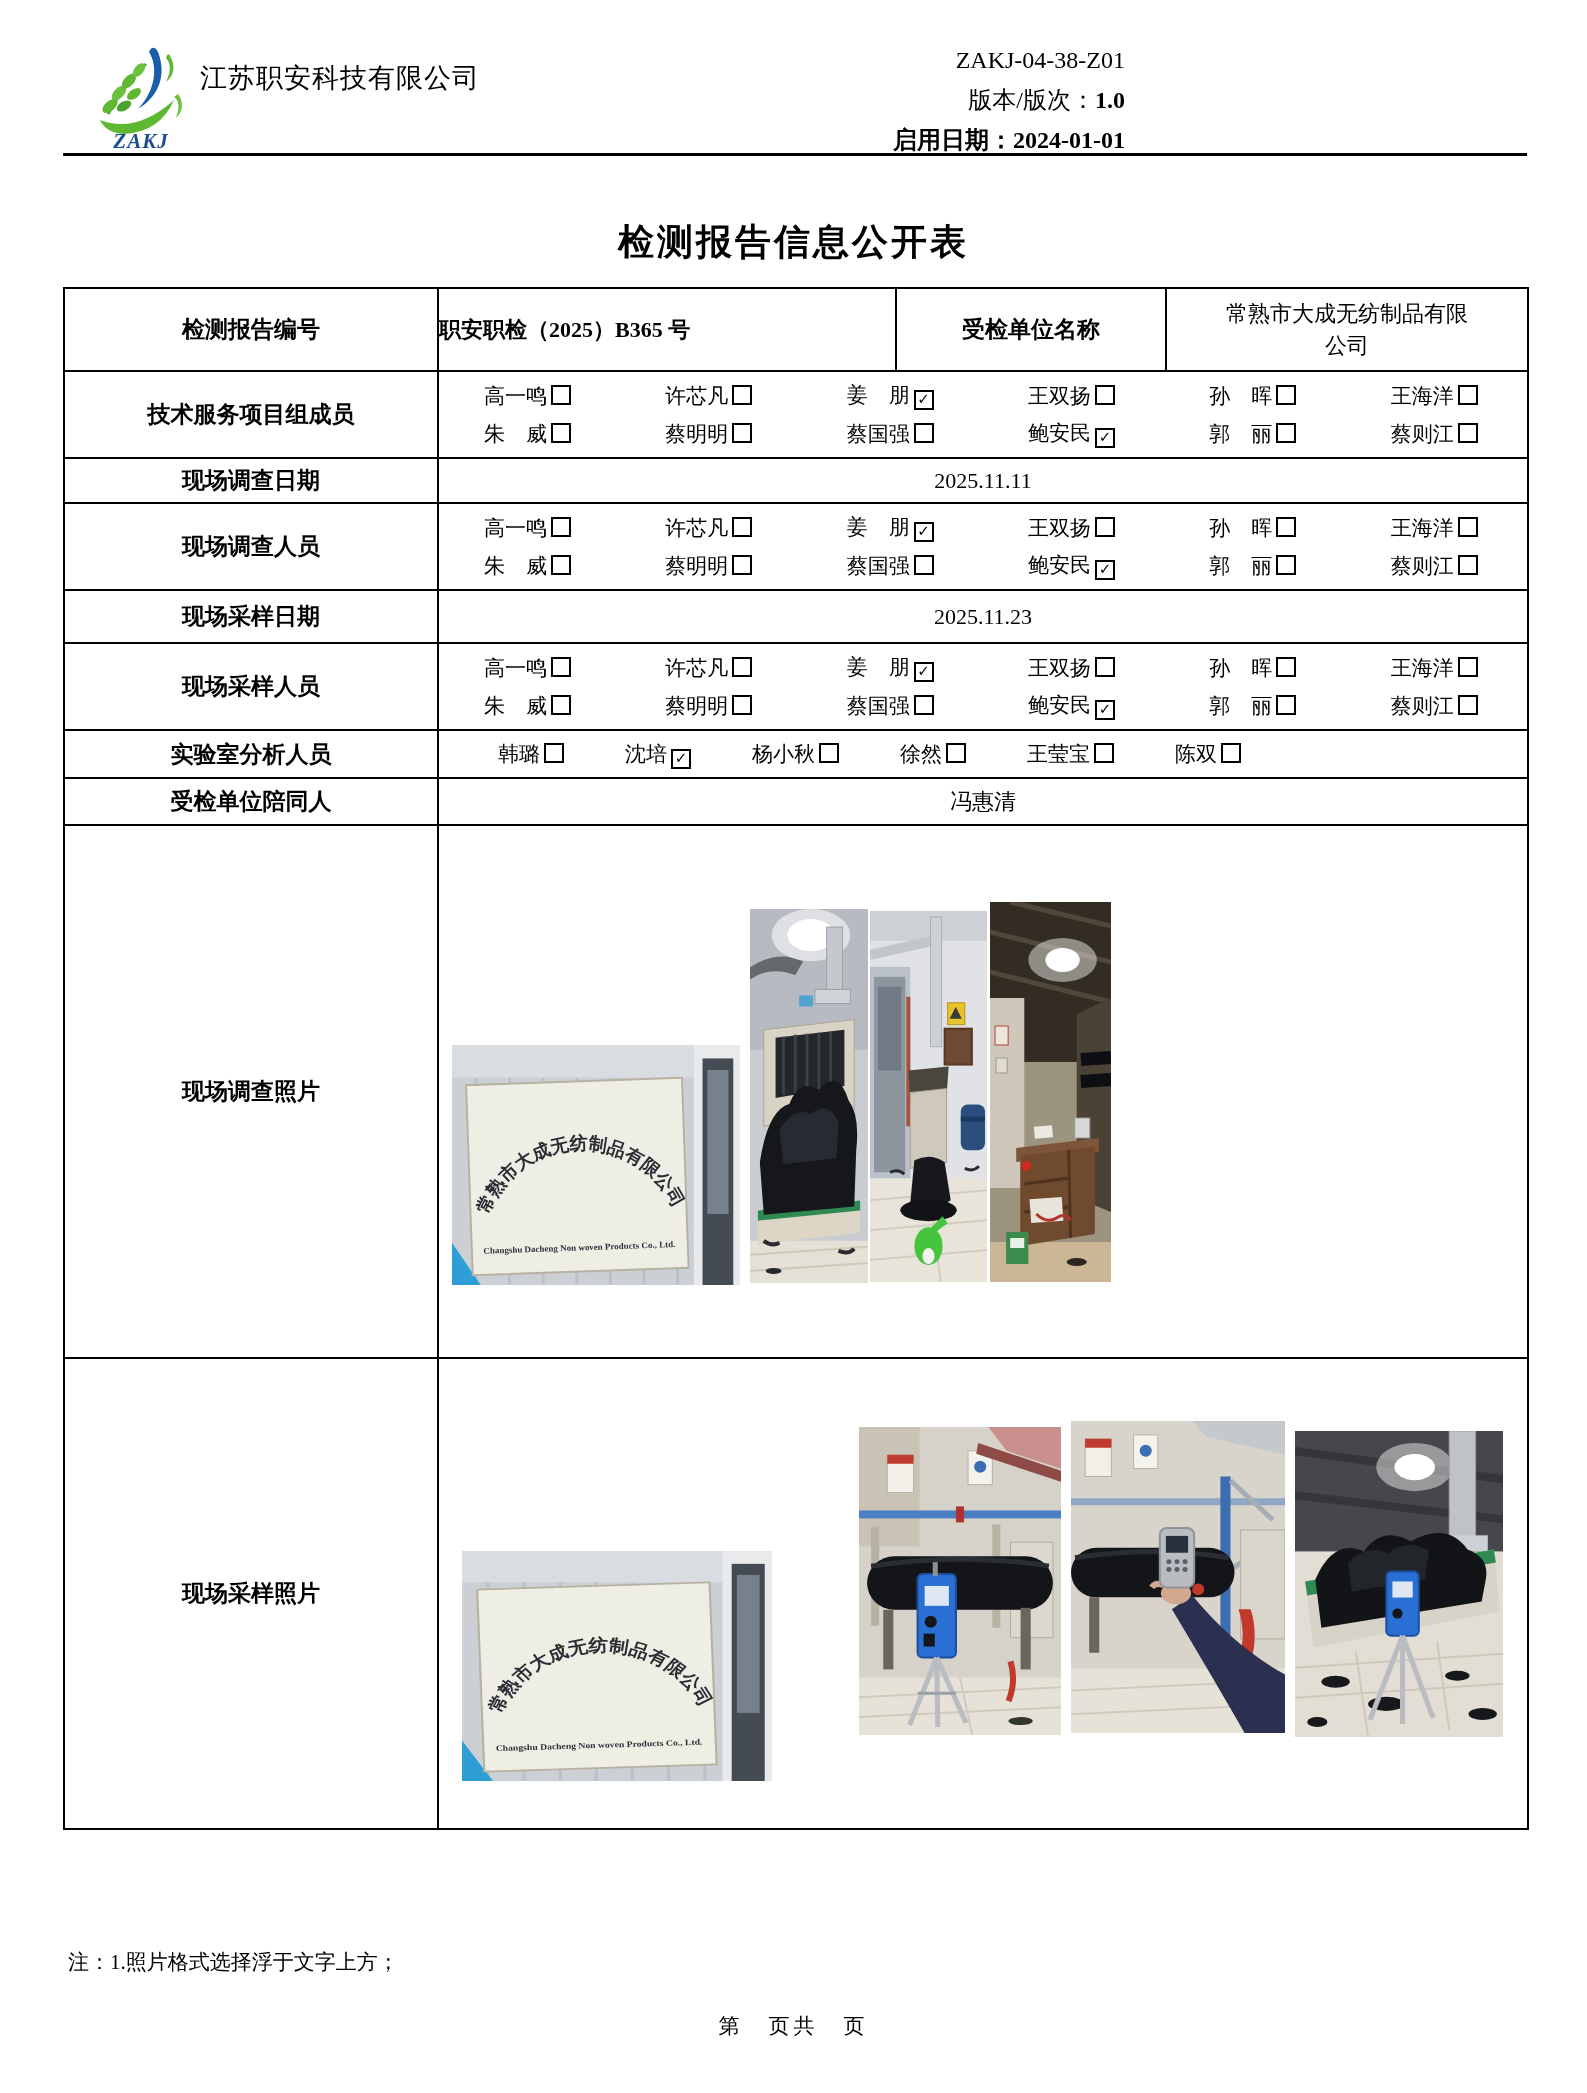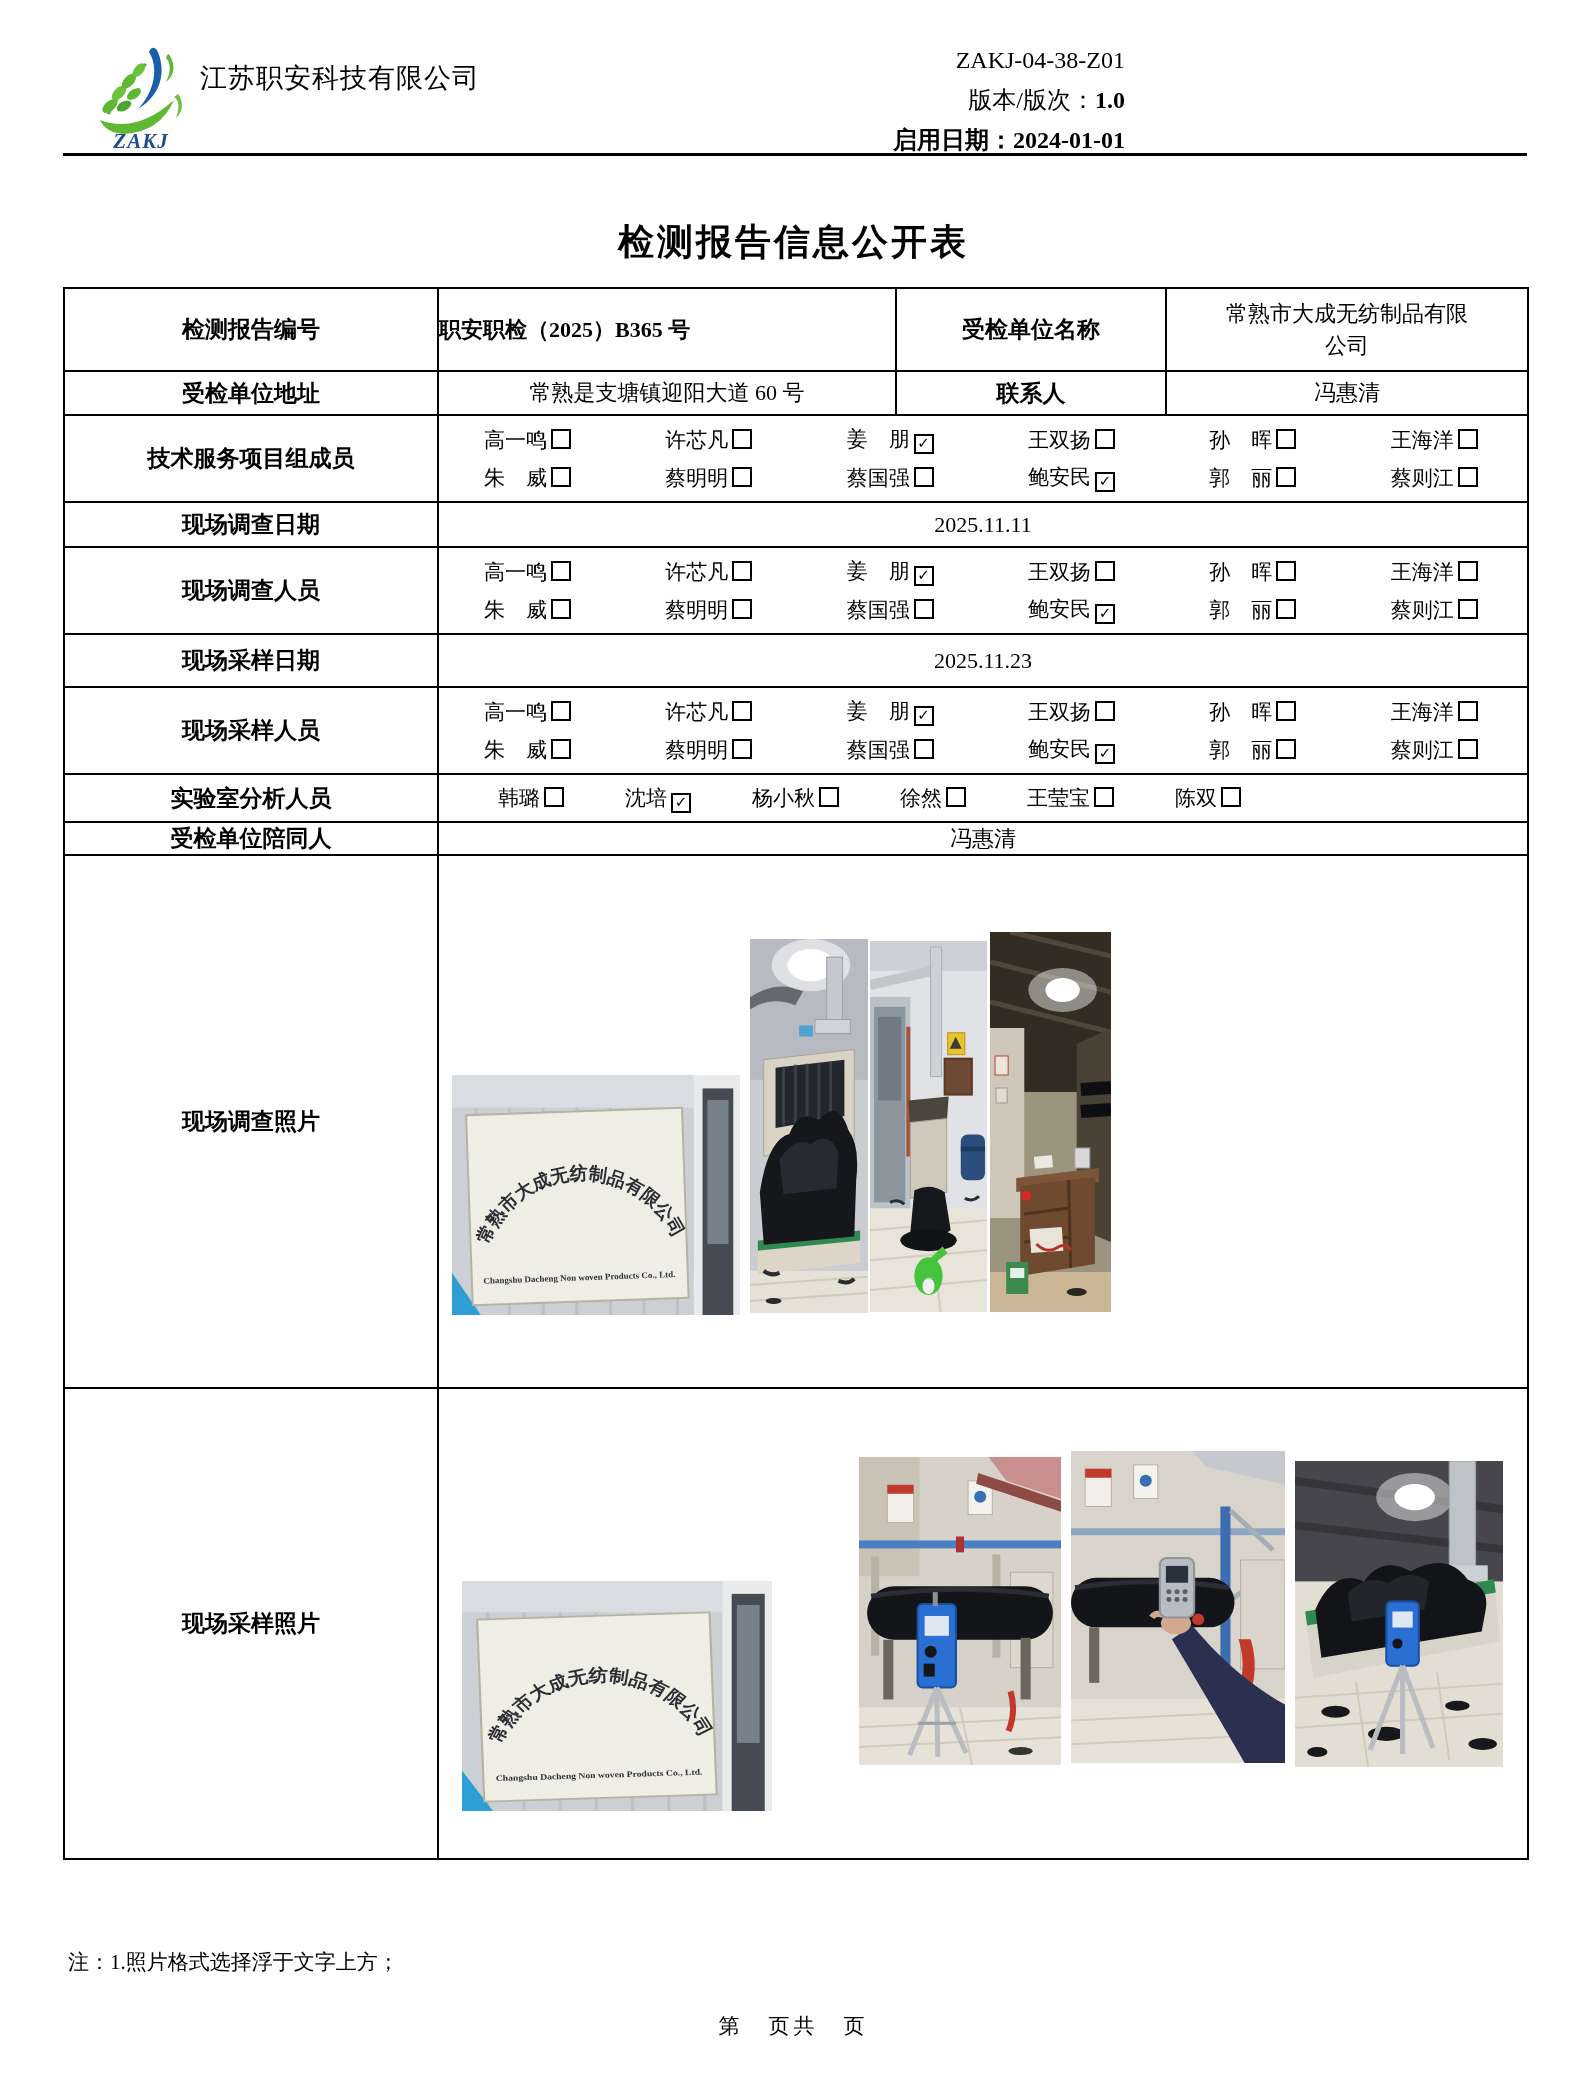--- a/index.html
+++ b/index.html
@@ -95,26 +95,20 @@
     <tbody>
         <tr style="height:83px">
       <td class="lbl">检测报告编号</td>
       <td class="val padl" style="font-weight:bold">职安职检（2025）B365 号</td>
       <td class="lbl">受检单位名称</td>
       <td class="val">
             <div class="wrapbox">常熟市大成无纺制品有限公司</div>
           </td>
     </tr>
 
-    <tr style="height:44px">
-      <td class="lbl">受检单位地址</td>
-      <td class="val ctr">常熟是支塘镇迎阳大道 60 号</td>
-      <td class="lbl">联系人</td>
-      <td class="val ctr">冯惠清</td>
-    </tr>
 
     <tr style="height:86px">
       <td class="lbl">技术服务项目组成员</td>
       <td colspan="3" class="staffcell">
         <div class="sline">
               <span class="sitem"><span>高一鸣</span><span class="cb"></span></span>
               <span class="sitem"><span>许芯凡</span><span class="cb"></span></span>
               <span class="sitem"><span>姜　朋</span><span class="cb on">✓</span></span>
               <span class="sitem"><span>王双扬</span><span class="cb"></span></span>
               <span class="sitem"><span>孙　晖</span><span class="cb"></span></span>
@@ -192,21 +186,21 @@
               <span class="sitem"><span>韩璐</span><span class="cb"></span></span>
               <span class="sitem"><span>沈培</span><span class="cb on">✓</span></span>
               <span class="sitem"><span>杨小秋</span><span class="cb"></span></span>
               <span class="sitem"><span>徐然</span><span class="cb"></span></span>
               <span class="sitem"><span>王莹宝</span><span class="cb"></span></span>
               <span class="sitem"><span>陈双</span><span class="cb"></span></span>
             </div>
       </td>
     </tr>
 
-    <tr style="height:33px">
+    <tr style="height:47px">
       <td class="lbl">受检单位陪同人</td>
       <td colspan="3" class="val ctr">冯惠清</td>
     </tr>
 
     <tr style="height:533px">
       <td class="lbl">现场调查照片</td>
       <td colspan="3" class="photocell">
 
         <div class="ph" style="left:13px;top:219px;width:288px;height:240px;">
           <svg viewBox="0 0 300 250" preserveAspectRatio="none">

